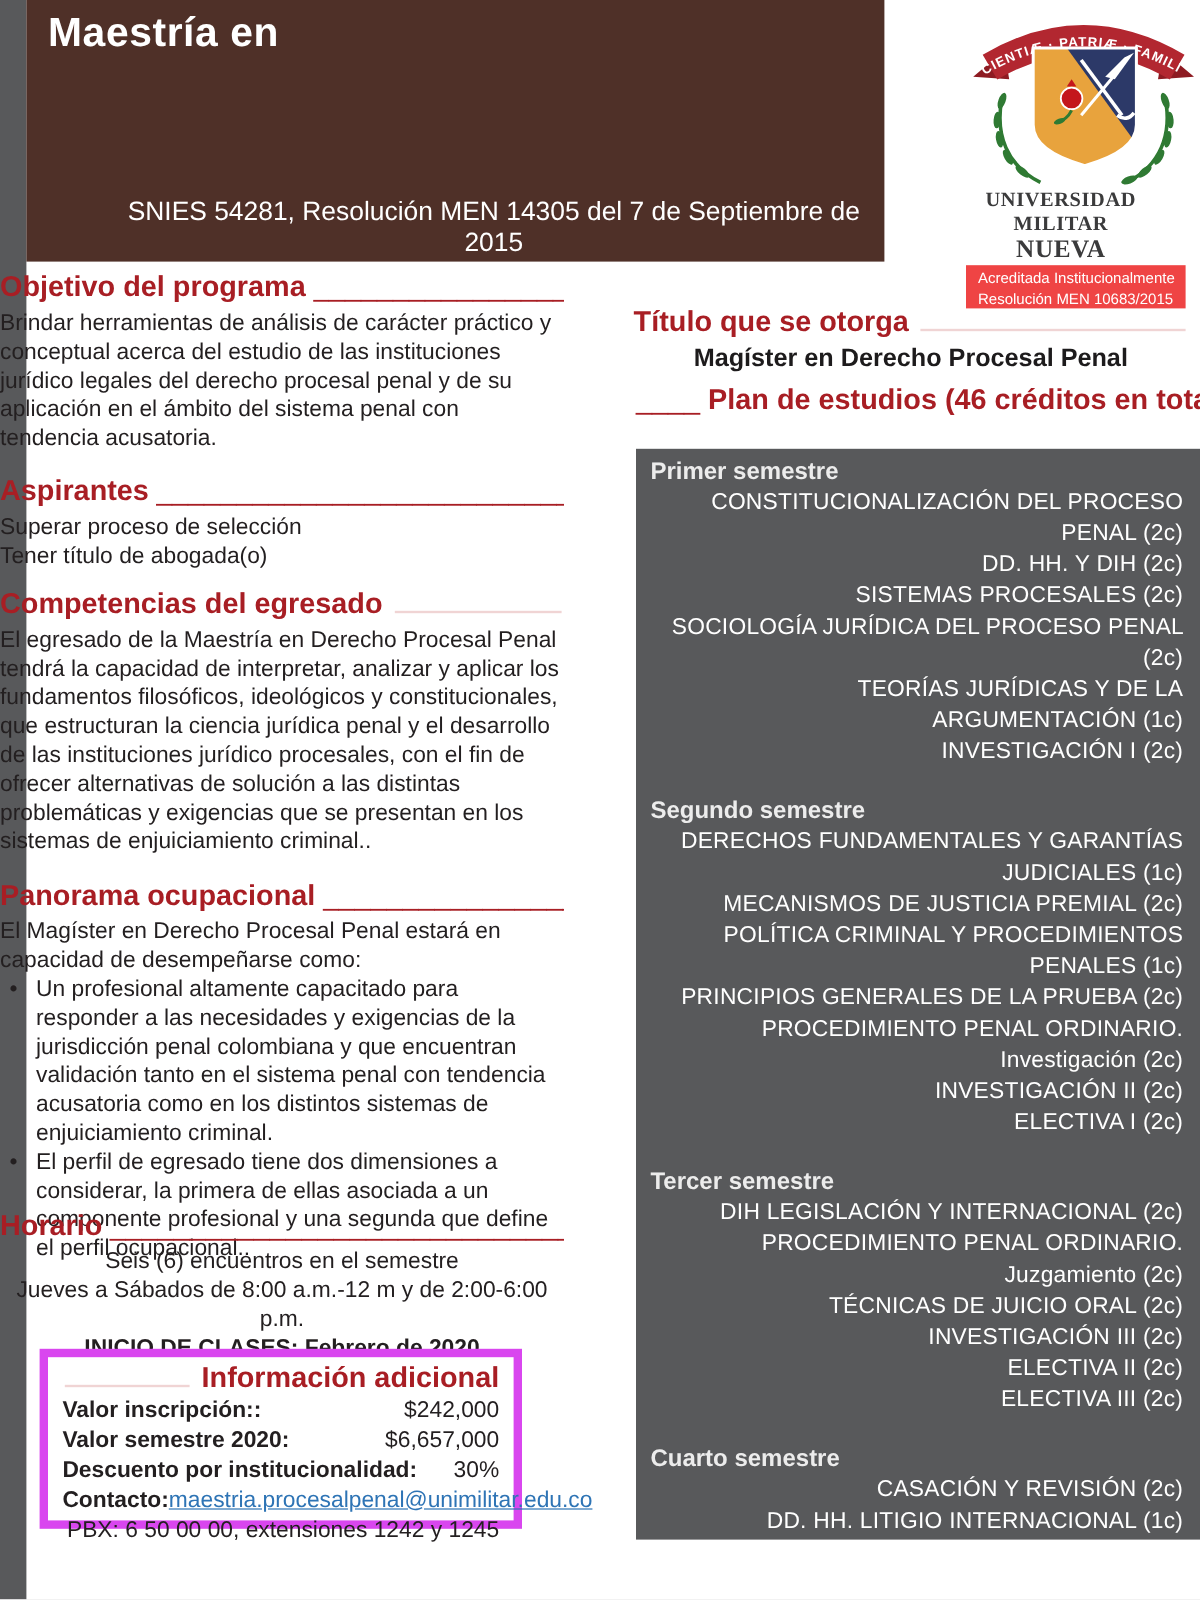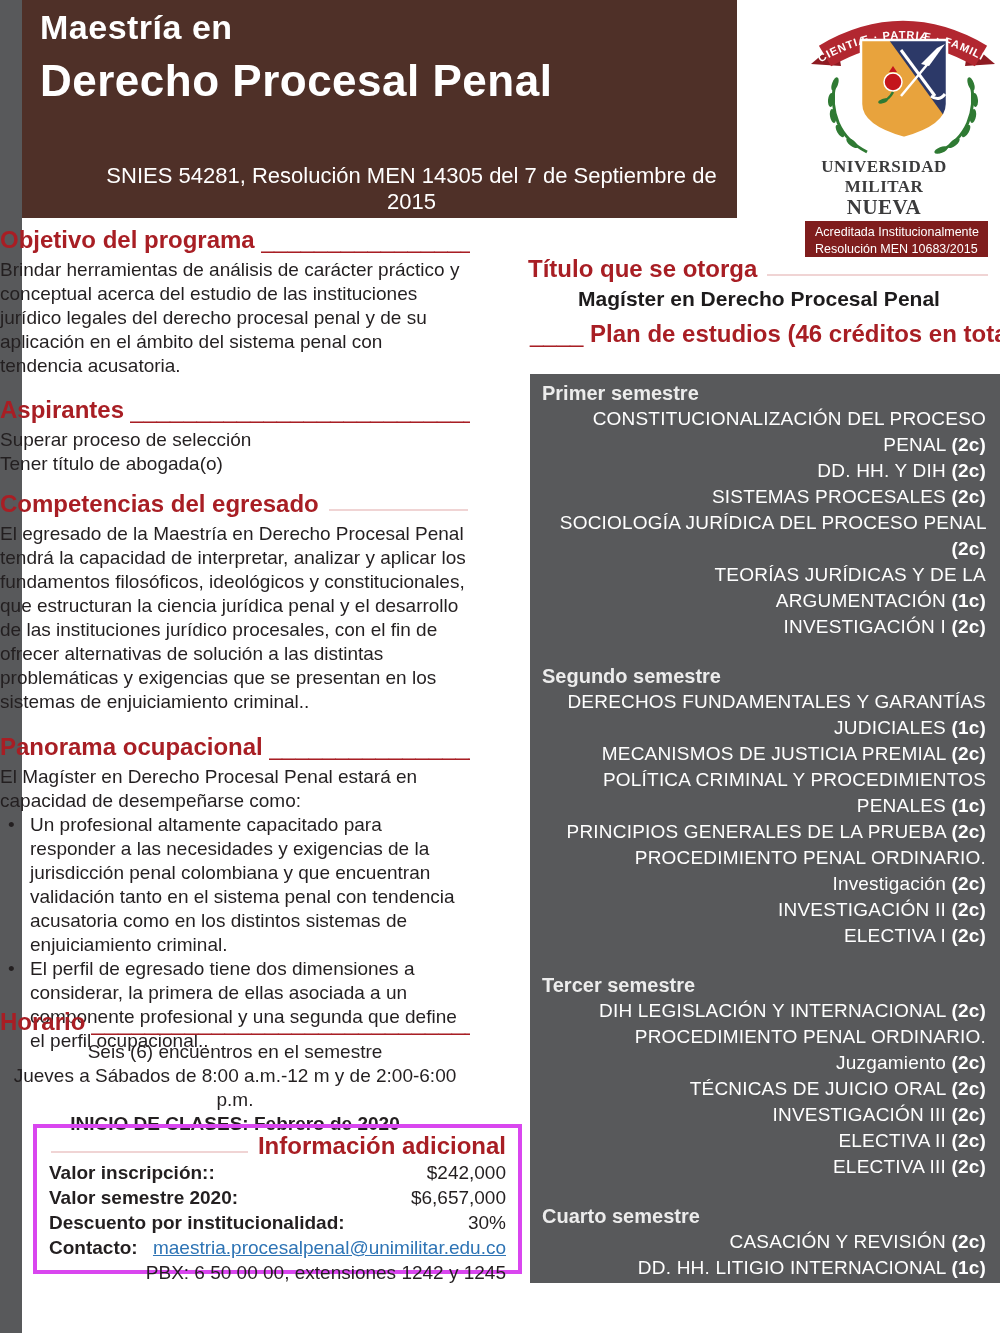--- a/index.html
+++ b/index.html
@@ -18,21 +18,21 @@
   .header .t2 { position:absolute; left:18px; top:56px; font-size:44px; font-weight:bold; letter-spacing:.5px; }
   .header .snies { position:absolute; left:0; top:163px; width:100%; padding-left:64px; text-align:center; font-size:22px; font-weight:300; }
 
   
   .logo-area { position:absolute; left:805px; top:0; width:195px; height:221px; background:#fff; }
   .logo-area svg { position:absolute; left:4px; top:4px; }
   .uni-name { position:absolute; left:0; top:157px; width:158px; text-align:center; color:#3b3b3c;
               font-family:"Liberation Serif", serif; font-weight:bold; }
   .uni-name .l1 { font-size:17px; letter-spacing:.5px; }
   .uni-name .l2 { font-size:21px; letter-spacing:.5px; margin-top:-2px; }
-  .accred { position:absolute; left:805px; top:221px; width:183px; height:36px; background:#7f1d1d;
+  .accred { position:absolute; left:805px; top:221px; width:183px; height:36px; background:#ef4444;
             color:#fff; font-size:12.5px; line-height:1.32; padding:3px 0 0 10px; }
 
   
   .h-row { display:flex; align-items:baseline; color:#a81e24; font-size:24px; font-weight:600; white-space:nowrap; }
   .h-underscore { flex:1; overflow:hidden; white-space:nowrap; margin-left:6px; font-weight:400; }
   .pink-line { flex:1; height:2px; background:#f0d4d4; align-self:flex-end; margin:0 2px 7px 10px; }
   .pink-line.lead { margin:0 10px 7px 2px; }
 
   
   .col-left { position:absolute; left:40px; width:470px; }
@@ -44,54 +44,53 @@
   #sec-horario      { top:1008px; }
   .sec { position:absolute; width:470px; left:0; }
   .sec .h-row { margin-bottom:4px; }
   ul.bullets { list-style:none; margin-top:0; }
   ul.bullets li { padding-left:30px; position:relative; }
   ul.bullets li::before { content:"•"; position:absolute; left:8px; top:0; }
   .center-lines { text-align:center; font-size:19px; line-height:24px; }
   .center-lines .strong { font-weight:bold; }
 
   
-  .info-box { position:absolute; left:33px; top:1124px; width:489px; height:150px;
-              border:4px solid #d946ef; padding:4px 12px 4px 12px; }
+  .info-box { position:absolute; left:33px; top:1124px; width:402px; height:150px;
+              border:7px solid #d946ef; padding:4px 12px 4px 12px; }
   .info-head { display:flex; align-items:baseline; color:#a81e24; font-size:24px; font-weight:600; }
   .info-head .txt { margin-left:auto; }
   .info-row { display:flex; justify-content:space-between; font-size:19px; line-height:25px; }
   .info-row .lbl { font-weight:bold; }
   .info-row .val { text-align:right; }
   a.mail, .mail { color:#2e74b5; text-decoration:underline; cursor:pointer; }
   .pbx { text-align:right; font-size:19px; line-height:25px; }
 
   
   .titulo-head { position:absolute; left:528px; top:255px; width:462px; }
   .degree { position:absolute; left:528px; top:287px; width:462px; text-align:center;
             font-size:21px; font-weight:600; color:#1d1b1c; }
   .plan-head { position:absolute; left:530px; top:320px; color:#a81e24; font-size:24px; font-weight:600; white-space:nowrap; }
   .plan-head .us { font-weight:400; }
 
   .plan-box { position:absolute; left:530px; top:354px; width:470px; height:909px;
               background:#58595b; color:#fff; padding:8px 14px 0 12px;margin-top:20px; }
   .sem { margin-bottom:25px; }
   .sem-name { font-size:20px; font-weight:bold; color:#ececec; margin-bottom:1px; }
   .courses { text-align:right; font-size:19px; line-height:26px; letter-spacing:.2px; }
-  .courses b { font-weight:bold; }
+  .courses b { font-weight:normal; }
 </style>
 </head>
 <body>
 
 <div id="page">
 
   <div class="left-strip"></div>
 
   <div class="header">
     <div class="t1">Maestría en</div>
-    <div class="t2">Derecho Procesal Penal</div>
     <div class="snies">SNIES 54281, Resolución MEN 14305 del 7 de Septiembre de 2015</div>
   </div>
 
   <div class="logo-area">
     <svg width="188" height="152" viewBox="0 0 188 152">
 
       <polygon points="2,60 28,38 32,62" fill="#8e1b22"></polygon>
       <polygon points="186,60 160,38 156,62" fill="#8e1b22"></polygon>
 
       <path d="M16,52 Q94,6 172,52" stroke="#b22730" stroke-width="24" fill="none"></path>

